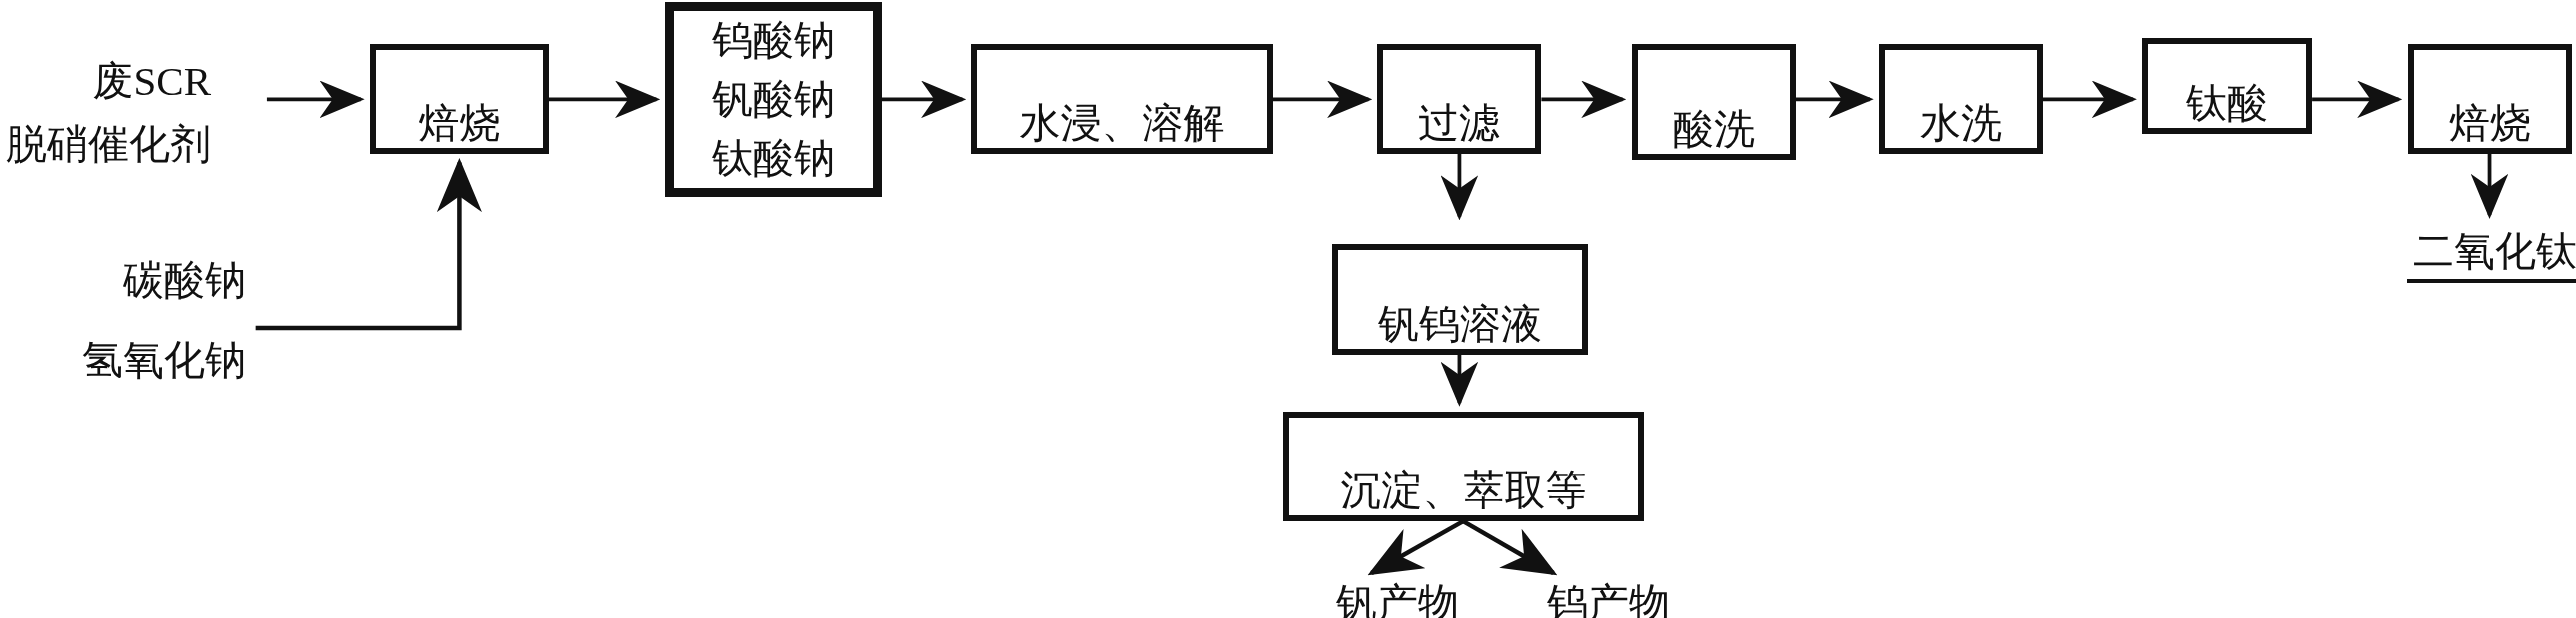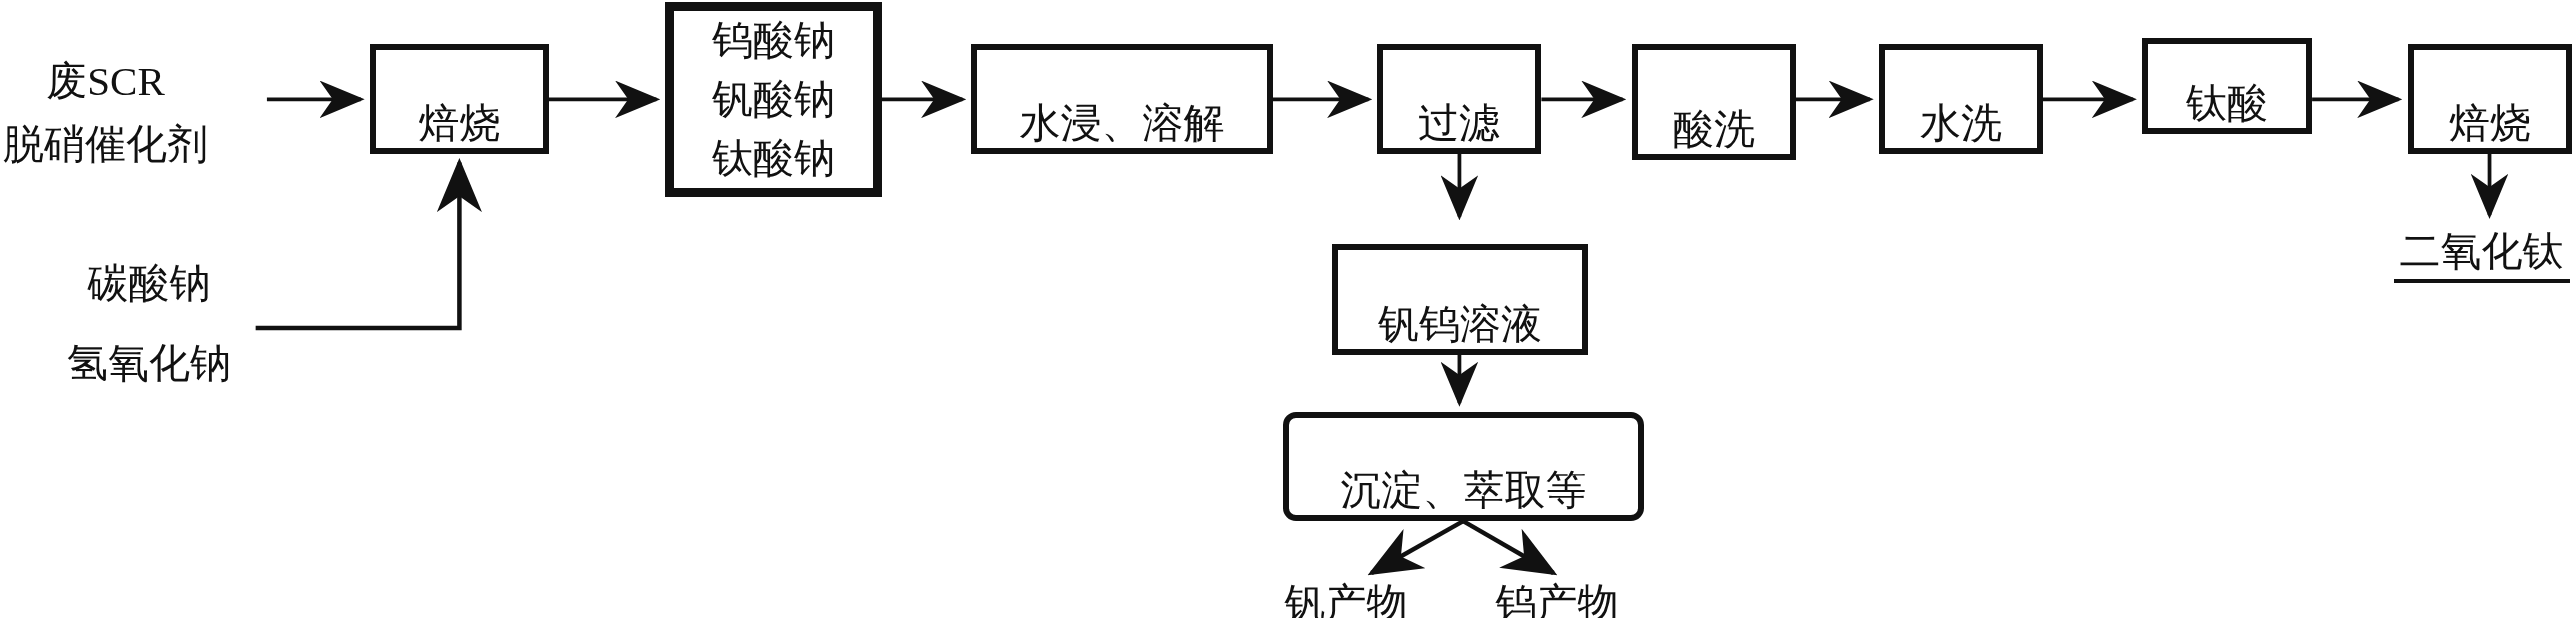--- a/index.html
+++ b/index.html
@@ -25,21 +25,21 @@
     justify-content: flex-end;
     text-align: center;
     font-size: 41px;
     line-height: 50px;
     white-space: nowrap;
   }
   .box.thick { border-width: 9px; }
   .box .bline { display: block; line-height: 59px; }
   .lbl {
     position: absolute;
-    text-align: center;
+    text-align: right;
     font-size: 41px;
     white-space: nowrap;
   }
   .lbl .lline { display: block; }
   .underlined {
     border-bottom: 4.5px solid #111111;
     padding: 0 6px 4.5px 6px;
   }
 </style>
 </head>
@@ -67,21 +67,21 @@
     <line class="wire" x1="3311" y1="204" x2="3311" y2="286" stroke-width="5" marker-end="url(#arr)"></line>
     <line class="wire" x1="1946" y1="693" x2="1824" y2="762" stroke-width="6" marker-end="url(#arr)"></line>
     <line class="wire" x1="1946" y1="693" x2="2066" y2="762" stroke-width="6" marker-end="url(#arr)"></line>
   </svg>
 
   <div class="lbl" style="left:0px; top:50px; width:211px; line-height:63px;">
     <span class="lline">废SCR</span>
     <span class="lline">脱硝催化剂</span>
   </div>
 
-  <div class="lbl" style="left:36px; top:263px; width:226px; line-height:41px;">
+  <div class="lbl" style="left:20px; top:263px; width:226px; line-height:41px;font-family:Liberation Mono, monospace;">
     <span class="lline">碳酸钠</span>
     <span class="lline" style="margin-top:39px;">氢氧化钠</span>
   </div>
 
   <div class="box" style="left:370px; top:44px; width:179px; height:110px;">
     <span>焙烧</span>
   </div>
 
   <div class="box thick" style="left:665px; top:2.3px; width:217px; height:195px;">
     <span class="bline">钨酸钠</span>
@@ -110,21 +110,21 @@
   </div>
 
   <div class="box" style="left:2408px; top:44px; width:164px; height:110px;">
     <span>焙烧</span>
   </div>
 
   <div class="box" style="left:1332px; top:226px; width:256px; height:111px;margin-top:18px;">
     <span>钒钨溶液</span>
   </div>
 
-  <div class="box" style="left:1283px; top:412px; width:361px; height:109px;border-radius:13px;">
+  <div class="box" style="left:1283px; top:412px; width:361px; height:109px;">
     <span>沉淀、萃取等</span>
   </div>
 
   <div class="lbl" style="left:2380px; top:224px; width:203px;">
     <span class="underlined">二氧化钛</span>
   </div>
 
   <div class="lbl" style="left:1233px; top:576px; width:226px;">
     <span>钒产物</span>
   </div>

